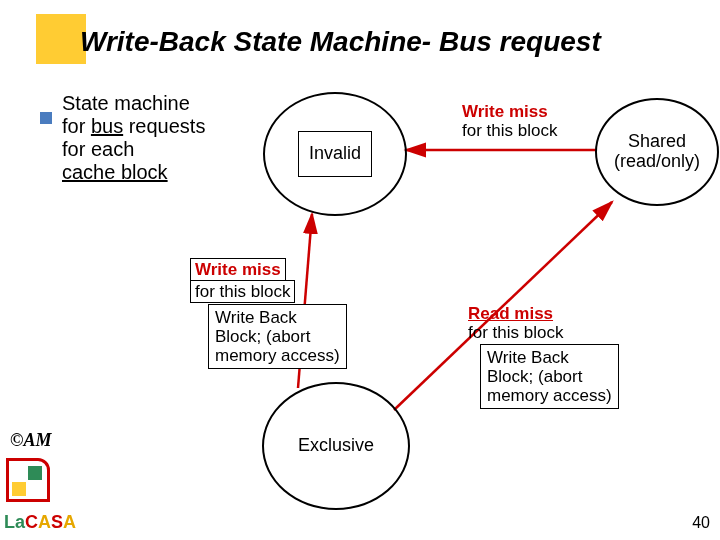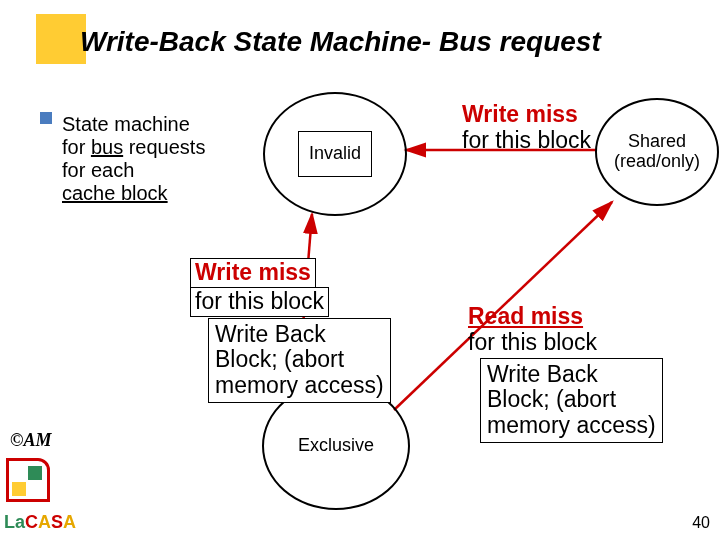--- a/index.html
+++ b/index.html
@@ -2,31 +2,31 @@
 <html><head>
 <meta charset="utf-8">
 <style>
   html,body{margin:0;padding:0;width:720px;height:540px;background:#fff;font-family:Arial,Helvetica,sans-serif;overflow:hidden;color:#000}
   .slide{position:relative;width:720px;height:540px}
   
   .accent{position:absolute;left:36px;top:14px;width:50px;height:50px;background:#ffcc33}
   .title{position:absolute;left:80px;top:26px;font-size:28px;font-weight:bold;font-style:italic;color:#000}
   
   .bullet-sq{position:absolute;left:40px;top:112px;width:12px;height:12px;background:#4a7cbf}
-  .bullet-txt{position:absolute;left:62px;top:113px;font-size:20px;line-height:1.15}
+  .bullet-txt{position:absolute;left:62px;top:92px;font-size:20px;line-height:1.15}
   .bullet-txt .u{text-decoration:underline}
   
   .state{position:absolute;border:2px solid #000;border-radius:50%;display:flex;align-items:center;justify-content:center;text-align:center;font-size:18px;line-height:1.1}
   .state.invalid{left:263px;top:92px;width:140px;height:120px}
   .state.shared{left:595px;top:98px;width:120px;height:104px}
   .state.excl{left:262px;top:382px;width:144px;height:124px}
   .state .box{border:1px solid #000;padding:2px 6px;background:#fff}
   .state.invalid .box{padding:12px 10px}
   
-  .edge{position:absolute;font-size:23px;line-height:1.12}
+  .edge{position:absolute;font-size:17px;line-height:1.12}
   .edge .hdr{color:#cc0000;font-weight:bold}
   .edge .row{border:1px solid #000;padding:1px 4px;margin-bottom:-1px;background:#fff;display:inline-block}
   .edge .rowblock{border:1px solid #000;padding:3px 6px;background:#fff}
   
   svg.edges{position:absolute;left:0;top:0;width:720px;height:540px;pointer-events:none}
   
   .am{position:absolute;left:10px;top:430px;font-size:18px;font-weight:bold;font-style:italic;font-family:'Times New Roman',serif}
   .logo{position:absolute;left:6px;top:458px;width:44px;height:44px}
   .logo .outer{position:absolute;left:0;top:0;width:44px;height:44px;border:3px solid #cc0000;border-radius:0 12px 0 0;box-sizing:border-box}
   .logo .yel{position:absolute;left:6px;top:24px;width:14px;height:14px;background:#ffcc33}

